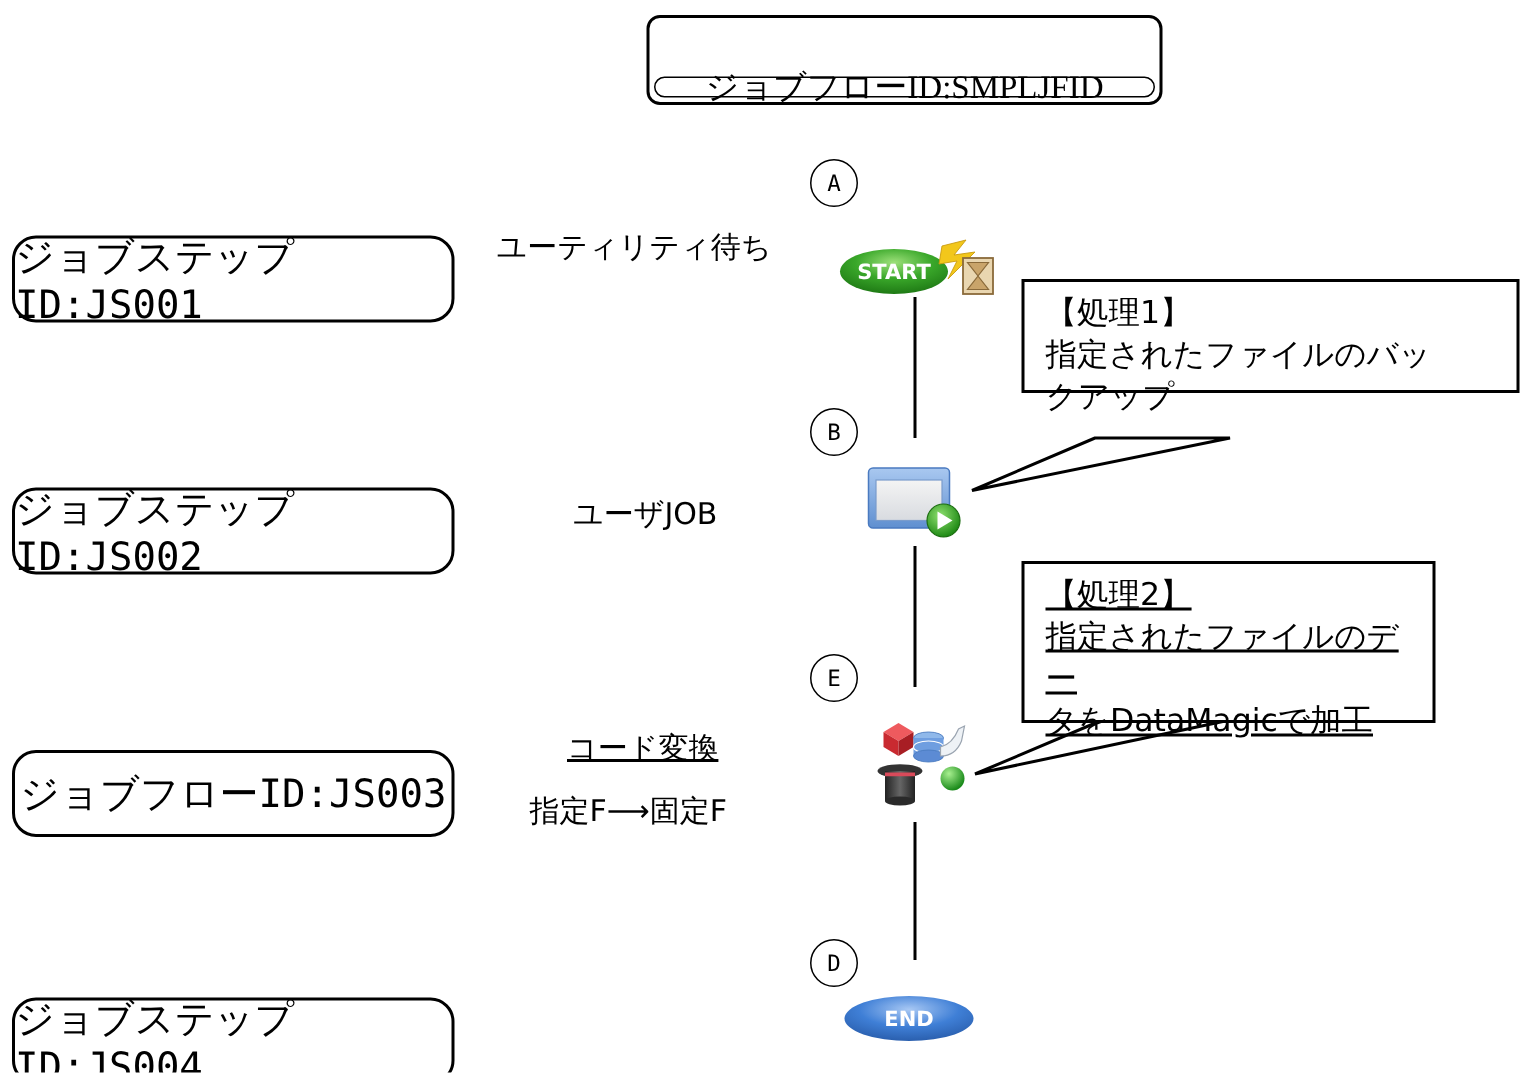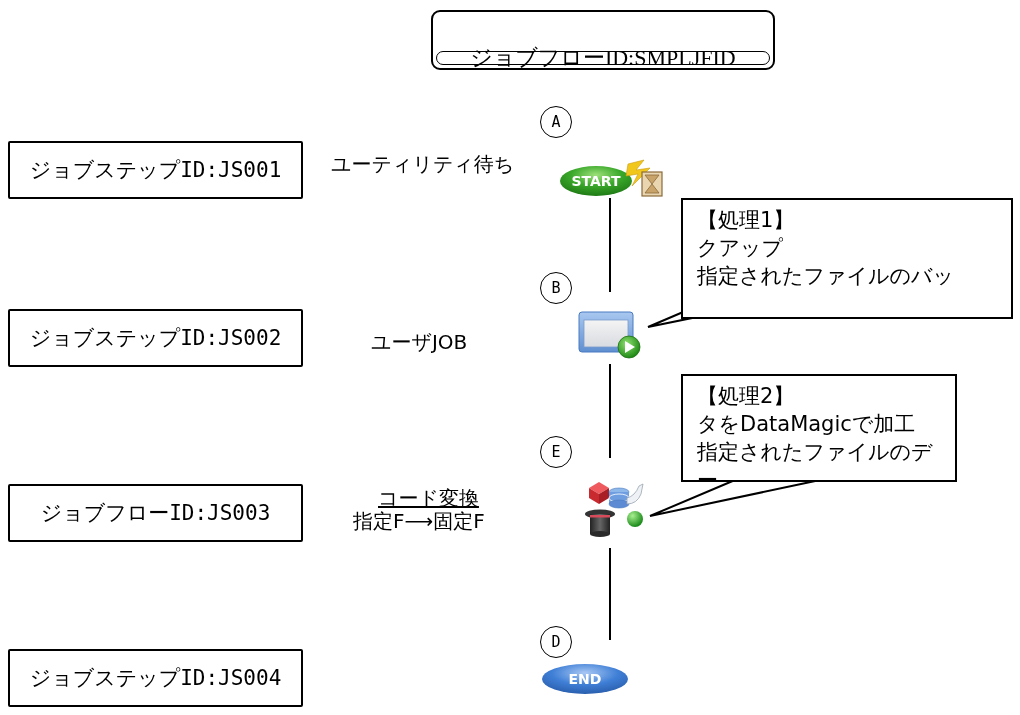--- a/index.html
+++ b/index.html
@@ -5,22 +5,22 @@
     html, body { margin:0; padding:0; background:#ffffff; }
     body { width:1020px; height:715px; position:relative; overflow:hidden;
       font-family:"DejaVu Sans", sans-serif; color:#000; }
     .abs { position:absolute; }
     .flow-title { left:431px; top:10px; width:344px; height:60px; box-sizing:border-box;
       border:2px solid #000; border-radius:9px; }
     .flow-title-inner { position:absolute; left:3px; top:3px; right:3px; bottom:3px;
       border:1.5px solid #000; border-radius:7px; display:flex; align-items:center; justify-content:center;
       font-family:Liberation Serif, serif; font-size:22px;margin-top:36px; }
     .step-box { left:8px; width:295px; height:58px; box-sizing:border-box;
-      border:2px solid #000; border-radius:2px; display:flex; align-items:center; justify-content:center;
-      font-family:"DejaVu Sans Mono", monospace; font-size:21px; }
+      border:2px solid #000; border-radius:16px; display:flex; align-items:center; justify-content:center;
+      font-family:"DejaVu Sans Mono", monospace; font-size:26px;margin-top:16px; }
     .label { font-size:20px; white-space:nowrap; }
     .marker { width:32px; height:32px; box-sizing:border-box; border:1.5px solid #000; border-radius:50%;
       display:flex; align-items:center; justify-content:center; font-family:"DejaVu Sans Mono", monospace; font-size:15px; background:#fff; }
     .vline { left:609px; width:2px; background:#000; }
     .callout { box-sizing:border-box; border:2px solid #000; background:#fff; font-size:21px; line-height:28px;
       padding:6px 8px 0 14px; }
     svg { overflow:visible; }
   </style>
 </head>
 <body>
@@ -47,21 +47,21 @@
     </defs>
     <ellipse cx="38" cy="25" rx="36" ry="15" fill="url(#gStart)"></ellipse>
     <text x="38" y="30" text-anchor="middle" font-family="DejaVu Sans, sans-serif" font-weight="bold" font-size="14" fill="#fff">START</text>
     <polygon points="70,8 86,4 78,14 92,12 74,30 80,18 68,20" fill="#f2c71b" stroke="#c99b10" stroke-width="0.6"></polygon>
     <rect x="84" y="16" width="20" height="24" fill="#e9d6b0" stroke="#8a6a3a" stroke-width="1.2"></rect>
     <polygon points="87,19 101,19 94,28 101,37 87,37 94,28" fill="#c9a46a" stroke="#8a6a3a" stroke-width="0.8"></polygon>
   </svg>
 </div>
 
 <div class="abs step-box" style="top:309px;">ジョブステップID:JS002</div>
-<div class="abs label" style="left:371px;top:329px;">ユーザJOB</div>
+<div class="abs label" style="left:382px;top:329px;">ユーザJOB</div>
 <div class="abs marker" style="left:540px;top:272px;">B</div>
 <div class="abs" style="left:577px;top:310px;width:66px;height:50px;">
   <svg width="66" height="50" viewBox="0 0 66 50">
     <defs>
       <linearGradient id="gWin" x1="0" y1="0" x2="0" y2="1">
         <stop offset="0" stop-color="#a9c8f0"></stop>
         <stop offset="1" stop-color="#5f8fd0"></stop>
       </linearGradient>
       <linearGradient id="gWinIn" x1="0" y1="0" x2="0" y2="1">
         <stop offset="0" stop-color="#f4f4f4"></stop>
@@ -74,21 +74,21 @@
     </defs>
     <rect x="2" y="2" width="54" height="40" rx="3" fill="url(#gWin)" stroke="#4a7ac0" stroke-width="1"></rect>
     <rect x="7" y="10" width="44" height="27" fill="url(#gWinIn)" stroke="#7a9ccc" stroke-width="0.8"></rect>
     <circle cx="52" cy="37" r="11" fill="url(#gPlay)" stroke="#1d6e12" stroke-width="0.8"></circle>
     <polygon points="48,31 48,43 58,37" fill="#fff"></polygon>
   </svg>
 </div>
 
 <div class="abs step-box" style="top:484px;">ジョブフローID:JS003</div>
 <div class="abs label" style="left:378px;top:485px;text-decoration:underline;">コード変換</div>
-<div class="abs label" style="left:353px;top:508px;">指定F⟶固定F</div>
+<div class="abs label" style="left:353px;top:527px;">指定F⟶固定F</div>
 <div class="abs marker" style="left:540px;top:436px;">E</div>
 <div class="abs" style="left:583px;top:476px;width:66px;height:66px;">
   <svg width="66" height="66" viewBox="0 0 66 66">
     <defs>
       <radialGradient id="gBall" cx="35%" cy="30%" r="70%">
         <stop offset="0" stop-color="#a8f090"></stop>
         <stop offset="1" stop-color="#1a8a1a"></stop>
       </radialGradient>
       <linearGradient id="gHat" x1="0" y1="0" x2="1" y2="0">
         <stop offset="0" stop-color="#222"></stop>
@@ -117,41 +117,41 @@
       <rect x="7" y="38" width="20" height="20" fill="url(#gHat)"></rect>
       <rect x="7" y="39" width="20" height="2.5" fill="#d94a5a"></rect>
       <ellipse cx="17" cy="58" rx="10" ry="3" fill="#2a2a2a"></ellipse>
     </g>
     <circle cx="52" cy="43" r="8" fill="url(#gBall)"></circle>
   </svg>
 </div>
 
 <div class="abs step-box" style="top:649px;">ジョブステップID:JS004</div>
 <div class="abs marker" style="left:540px;top:626px;">D</div>
-<div class="abs" style="left:541px;top:662px;width:90px;height:36px;">
+<div class="abs" style="left:562px;top:662px;width:90px;height:36px;">
   <svg width="90" height="36" viewBox="0 0 90 36">
     <defs>
       <radialGradient id="gEnd" cx="50%" cy="30%" r="70%">
         <stop offset="0" stop-color="#a8c8f4"></stop>
         <stop offset="0.55" stop-color="#3f7fd6"></stop>
         <stop offset="1" stop-color="#2a5fae"></stop>
       </radialGradient>
     </defs>
     <ellipse cx="44" cy="17" rx="43" ry="15" fill="url(#gEnd)"></ellipse>
     <text x="44" y="22" text-anchor="middle" font-family="DejaVu Sans, sans-serif" font-weight="bold" font-size="14" fill="#fff">END</text>
   </svg>
 </div>
 
 <svg class="abs" style="left:0;top:0;" width="1020" height="715">
   <polygon points="730,292 648,327 820,292" fill="#fff" stroke="#000" stroke-width="2"></polygon>
   <polygon points="735,480 650,516 820,480" fill="#fff" stroke="#000" stroke-width="2"></polygon>
 </svg>
-<div class="abs callout" style="left:681px;top:198px;width:332px;height:121px;">
+<div class="abs callout" style="left:681px;top:186px;width:332px;height:76px;">
   <div>【処理1】</div>
+  <div>指定されたファイルのバッ</div>
   <div>クアップ</div>
-  <div>指定されたファイルのバッ</div>
 </div>
 
-<div class="abs callout" style="left:681px;top:374px;width:276px;height:108px;">
+<div class="abs callout" style="left:681px;top:374px;width:276px;height:108px;text-decoration:underline;">
   <div>【処理2】</div>
+  <div>指定されたファイルのデー</div>
   <div>タをDataMagicで加工</div>
-  <div>指定されたファイルのデー</div>
 </div>
 
 </body></html>

